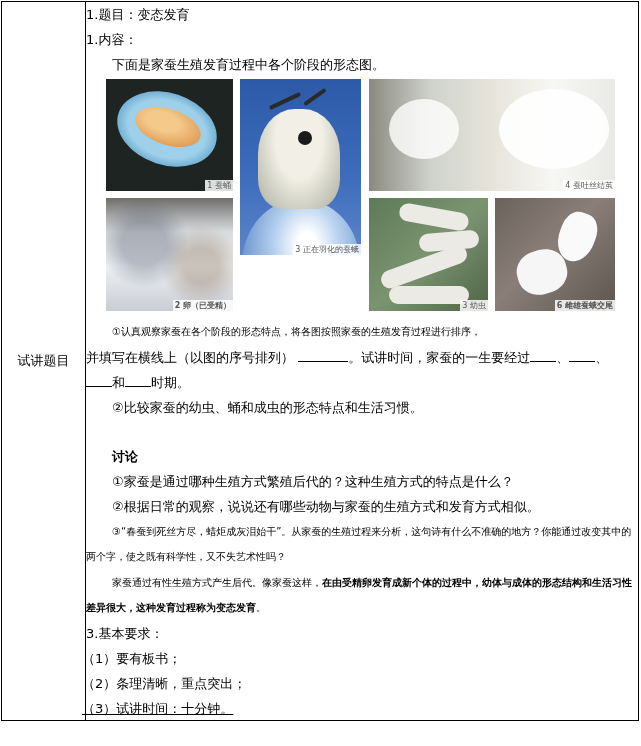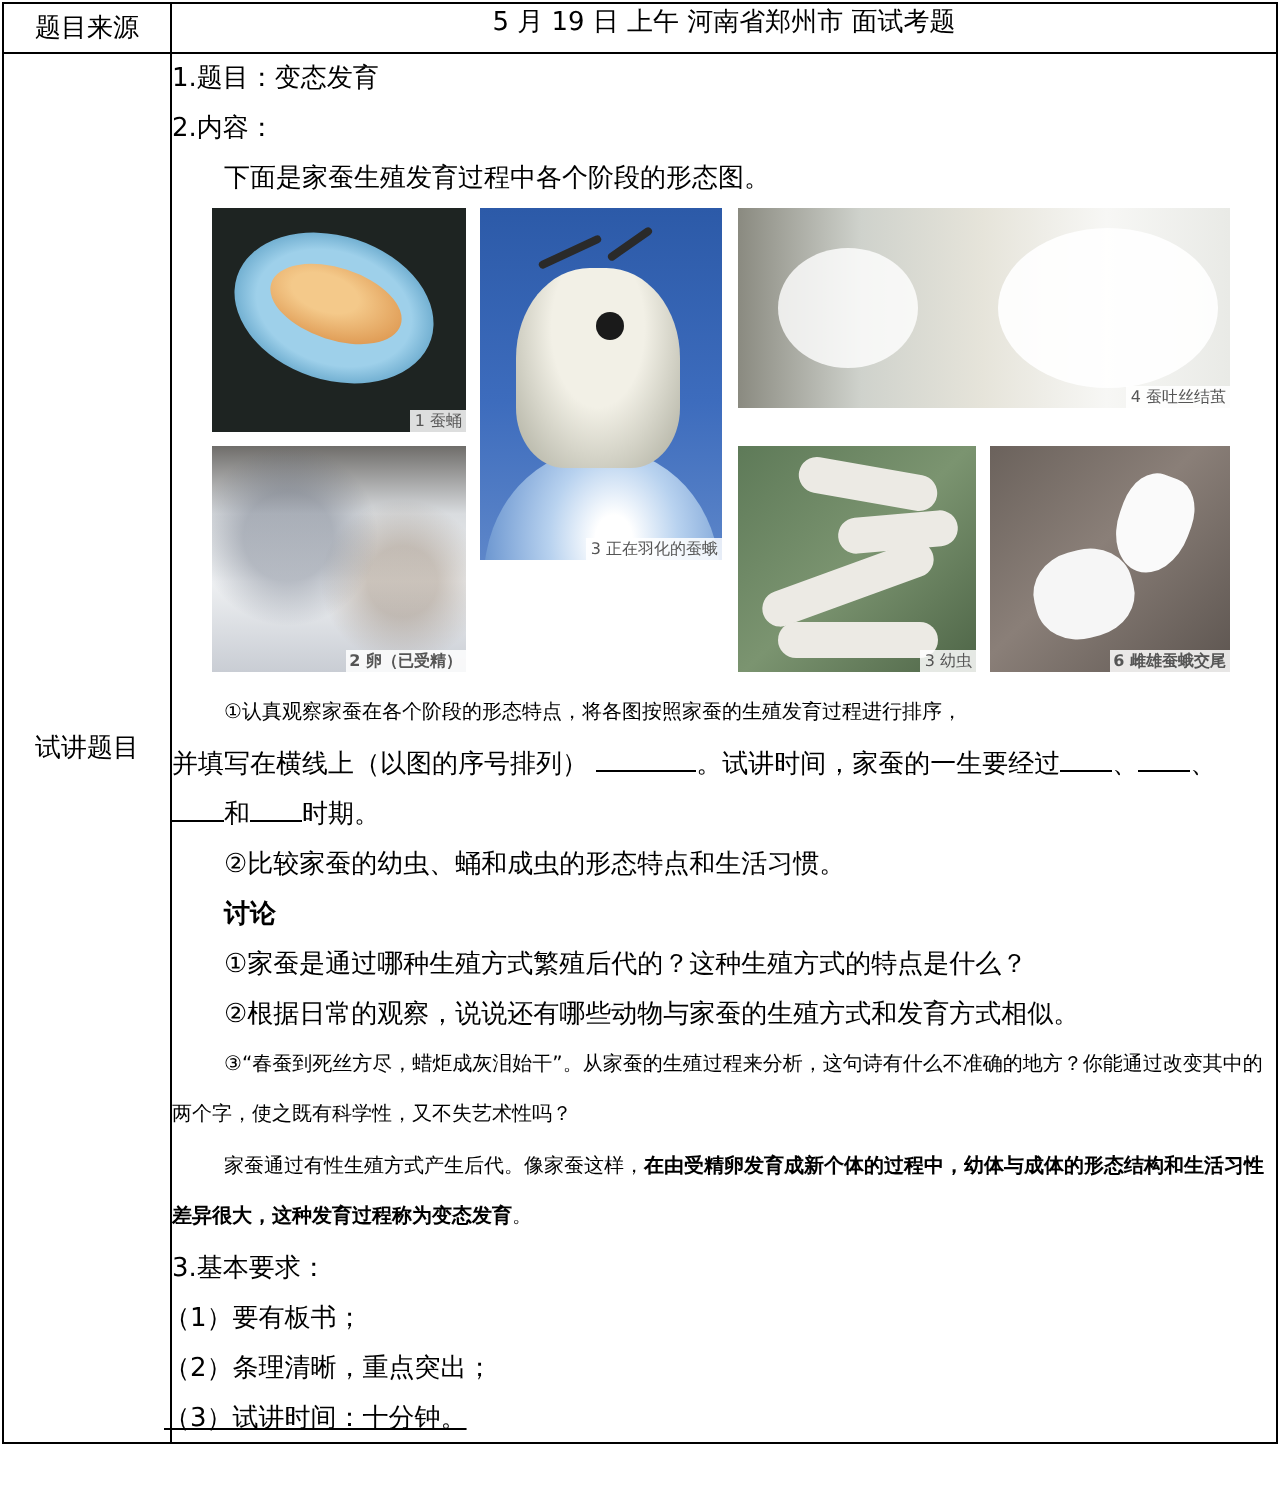--- a/index.html
+++ b/index.html
@@ -6,59 +6,55 @@
   body { width: 641px; height: 746px; position: relative; overflow: hidden;
     font-family: "DejaVu Sans", "Liberation Sans", sans-serif; color: #000; font-size: 13px; }
   table.doc { position: absolute; left: 1px; top: 1px; width: 638px; border-collapse: collapse; table-layout: fixed; }
   table.doc td { border: 1px solid #000; padding: 0; vertical-align: top; }
   .hdr td { height: 24px; vertical-align: middle; text-align: center; font-size: 13px; }
   .label-cell { width: 83px; vertical-align: middle !important; text-align: center; font-size: 13px; }
   .content { padding: 0 0 0 6px; }
   .line { height: 25px; line-height: 25px; white-space: nowrap; font-size: 13px; }
   .indent { padding-left: 26px; }
   .wrap { white-space: normal; line-height: 25.5px; font-size: 10px; }
-  .bold { font-weight: bold; }
+  .bold { font-weight: bold; margin-top: 24px; }
   .blank { display: inline-block; border-bottom: 1px solid #000; height: 14px; vertical-align: baseline; }
   .figure { position: relative; height: 240px; }
   .ph { position: absolute; overflow: hidden; }
   .cap { position: absolute; right: 0; bottom: 0; background: rgba(255,255,255,0.85); font-size: 8px; color: #555; padding: 0 2px; line-height: 11px; }
   .ph1 { left: 20px; top: 2px; width: 127px; height: 112px; background: #1e2422; }
   .ph1 .cocoon { position: absolute; left: 10px; top: 14px; width: 102px; height: 72px; border-radius: 50%; background: radial-gradient(ellipse at center, #9ed0ea 55%, #5a9ec4 80%, #2b3f47 100%); transform: rotate(18deg); }
   .ph1 .pupa { position: absolute; left: 28px; top: 30px; width: 68px; height: 36px; border-radius: 50%; background: radial-gradient(ellipse at 40% 40%, #f4c98a 30%, #d98e45 90%); transform: rotate(18deg); }
   .ph2 { left: 20px; top: 121px; width: 127px; height: 113px; background: linear-gradient(180deg, #6f6d6a 0%, #d9dcdf 30%, #eef0f2 60%, #c9cdd4 100%); font-weight: bold; }
   .ph2 .speck { position: absolute; inset: 0; background: radial-gradient(circle at 30% 40%, rgba(80,90,110,0.35) 0 20%, transparent 40%), radial-gradient(circle at 75% 60%, rgba(120,90,60,0.3) 0 15%, transparent 35%); }
   .ph3 { left: 154px; top: 2px; width: 121px; height: 176px; background: linear-gradient(180deg, #2c5aa8 0%, #3d6cbd 55%, #5d86c9 100%); }
   .ph3 .moth { position: absolute; left: 18px; top: 30px; width: 82px; height: 100px; border-radius: 45% 45% 30% 30%; background: radial-gradient(ellipse at 50% 30%, #f2f0e6 40%, #b8b8aa 90%); }
   .ph3 .eye { position: absolute; left: 58px; top: 52px; width: 14px; height: 14px; border-radius: 50%; background: #1a1a1a; }
   .ph3 .ant1 { position: absolute; left: 28px; top: 20px; width: 34px; height: 4px; background: #2a2a2a; transform: rotate(-25deg); border-radius: 2px; }
   .ph3 .ant2 { position: absolute; left: 62px; top: 16px; width: 26px; height: 4px; background: #2a2a2a; transform: rotate(-35deg); border-radius: 2px; }
   .ph3 .ball { position: absolute; left: 2px; top: 120px; width: 118px; height: 130px; border-radius: 50%; background: radial-gradient(ellipse at 55% 35%, #ffffff 10%, #b8d2ef 35%, #6e98d1 70%, #4d78be 100%); }
-  .ph4 { left: 283px; top: 2px; width: 246px; height: 100px; background: linear-gradient(90deg, #8a8a80 0%, #cfd2cc 25%, #e6e4da 50%, #f7f7f5 75%, #e9eae6 100%); }
+  .ph4 { left: 283px; top: 2px; width: 246px; height: 112px; background: linear-gradient(90deg, #8a8a80 0%, #cfd2cc 25%, #e6e4da 50%, #f7f7f5 75%, #e9eae6 100%); }
   .ph4 .c1 { position: absolute; left: 20px; top: 20px; width: 70px; height: 60px; border-radius: 50%; background: rgba(255,255,255,0.8); }
   .ph4 .c2 { position: absolute; left: 130px; top: 10px; width: 110px; height: 80px; border-radius: 50%; background: rgba(255,255,255,0.9); }
   .ph5 { left: 283px; top: 121px; width: 119px; height: 113px; background: linear-gradient(135deg, #5e7a58 0%, #7b9470 50%, #4e6547 100%); }
   .ph5 .w { position: absolute; height: 18px; border-radius: 9px; background: #eceae4; }
   .ph6 { left: 409px; top: 121px; width: 120px; height: 113px; background: linear-gradient(135deg, #6b625c 0%, #8a7f78 45%, #5d5550 100%); font-weight: bold; }
   .ph6 .m1 { position: absolute; left: 64px; top: 14px; width: 36px; height: 50px; border-radius: 40% 40% 50% 50%; background: #fafafa; transform: rotate(20deg); }
   .ph6 .m2 { position: absolute; left: 22px; top: 52px; width: 50px; height: 44px; border-radius: 45%; background: #f6f6f6; transform: rotate(-15deg); }
 </style>
 </head>
 <body>
 
 <table class="doc">
   <tbody>
-      <tr class="hdr">
-    <td class="label-cell">题目来源</td>
-    <td>5 月 19 日 上午  河南省郑州市  面试考题</td>
-  </tr>
   <tr>
     <td class="label-cell">试讲题目</td>
     <td class="content">
       <div class="line">1.题目：变态发育</div>
-      <div class="line">2.内容：</div>
+      <div class="line">1.内容：</div>
       <div class="line indent">下面是家蚕生殖发育过程中各个阶段的形态图。</div>
 
       <div class="figure">
         <div class="ph ph1">
           <div class="cocoon"></div>
               <div class="pupa"></div>
           <span class="cap">1 蚕蛹</span>
         </div>
         <div class="ph ph2">
           <div class="speck"></div>

